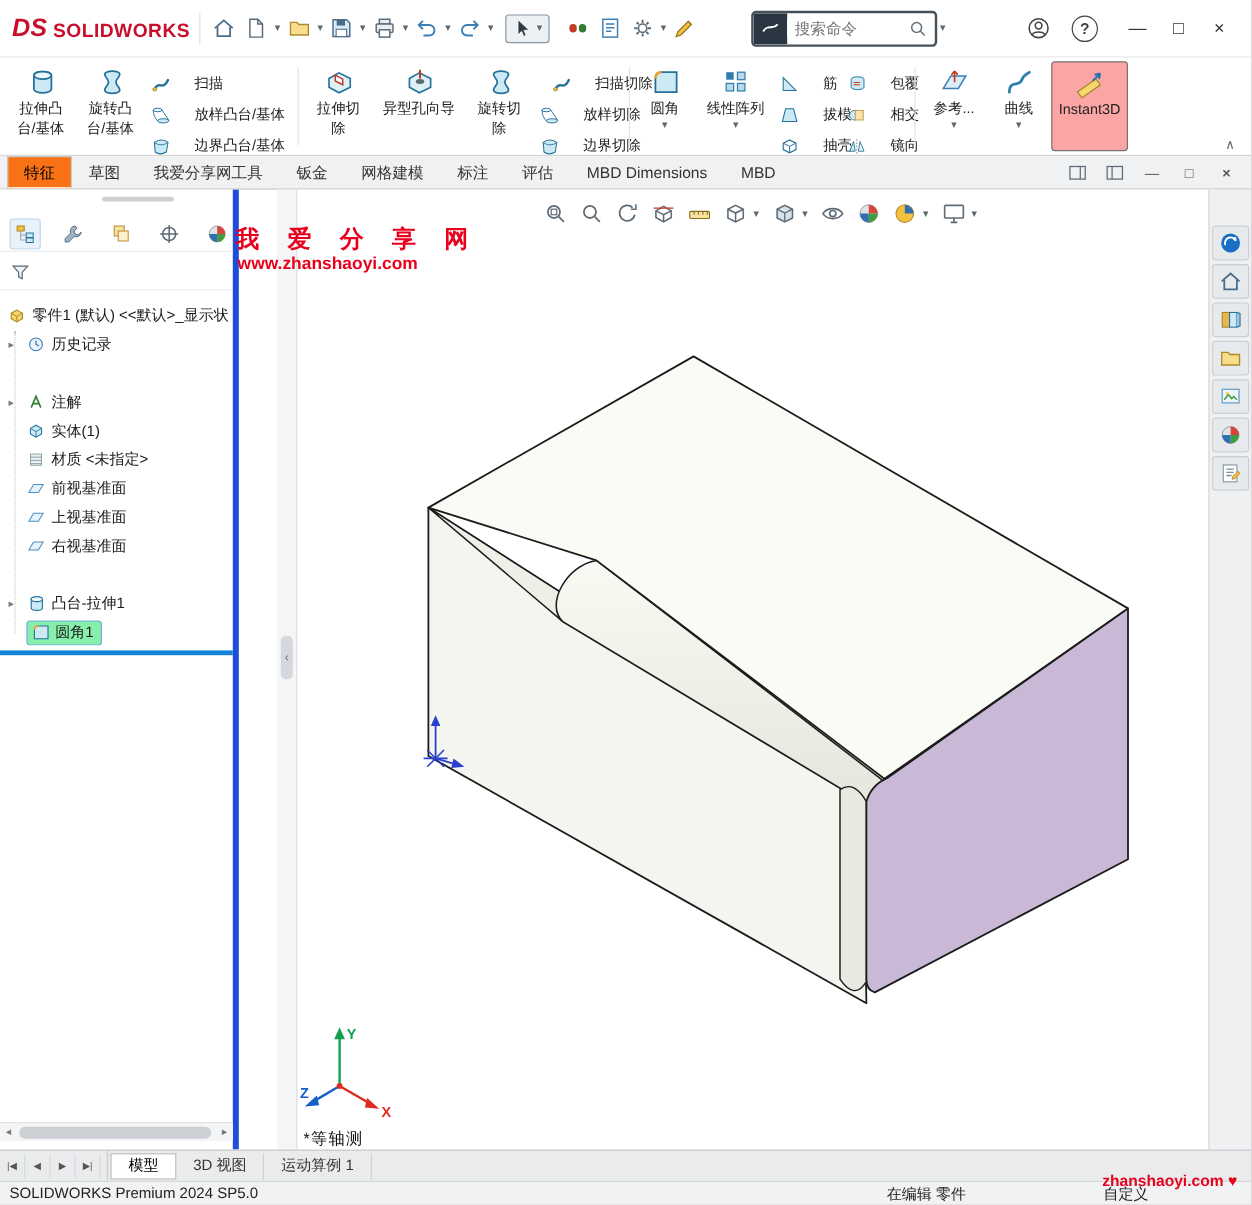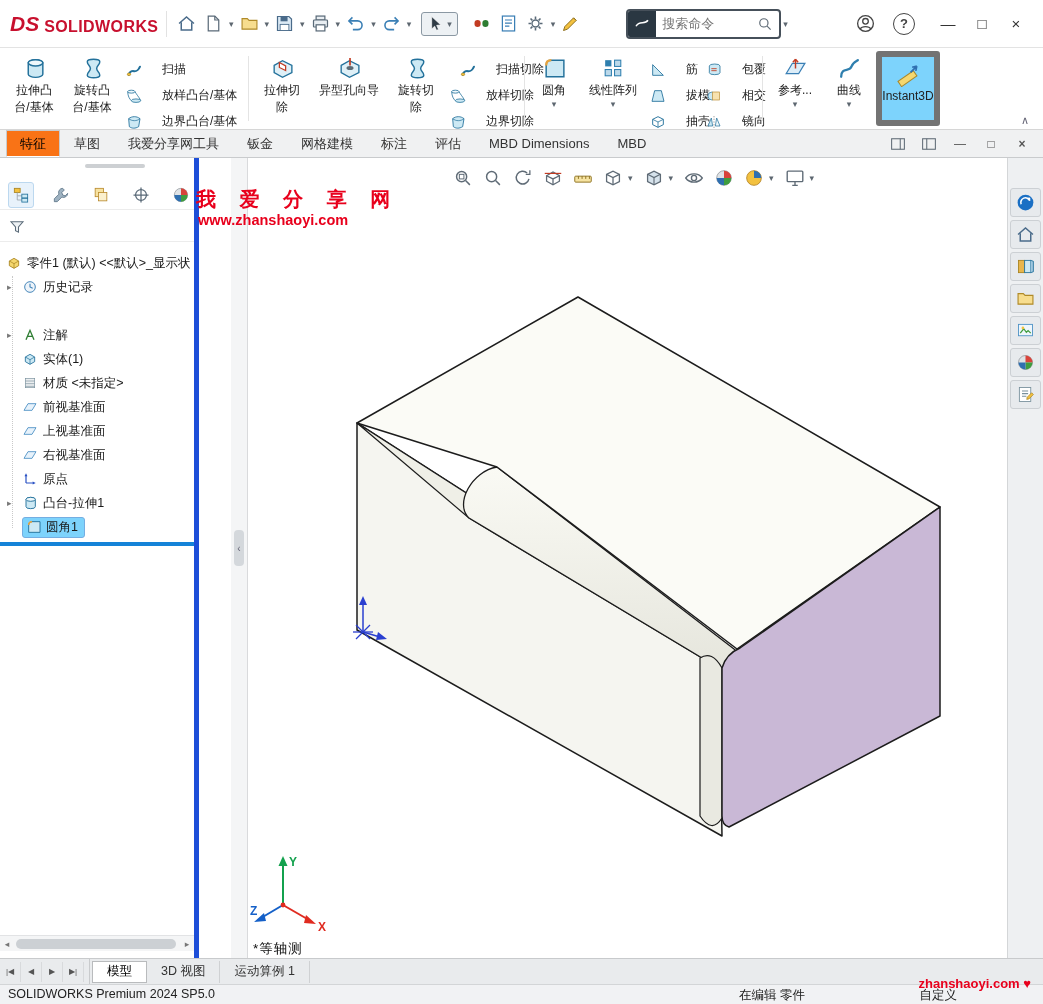--- a/index.html
+++ b/index.html
@@ -18,21 +18,21 @@
 .selbox{display:flex;align-items:center;border:1px solid #8b98a3;background:#edf1f4;border-radius:3px;padding:1px 3px;margin-left:8px;flex:none}
 .search{display:flex;align-items:center;height:30px;border:2px solid #46505a;border-radius:4px;margin-left:42px;overflow:hidden;flex:none;background:#fff}
 .search .slogo{width:28px;height:100%;background:#2a3742;display:flex;align-items:center;justify-content:center}
 .search input{border:0;outline:0;width:100px;font-size:13px;padding:0 6px;color:#444;font-family:inherit}
 .search .mag{width:18px;height:18px;margin-right:5px}
 .helpbtn{width:22px;height:22px;border:1.5px solid #444;border-radius:50%;display:flex;align-items:center;justify-content:center;font-size:13px;font-weight:bold;color:#444;flex:none}
 .winbtn{width:34px;height:30px;display:flex;align-items:center;justify-content:center;font-size:15px;color:#333;flex:none}
 
 .ribbon{left:0;top:48px;width:1043px;height:82px;background:#fff;border-bottom:1px solid #d6d6d6}
 .rbtn{position:absolute;top:3px;height:75px;display:flex;flex-direction:column;align-items:center;padding-top:5px;gap:2px;border-radius:3px;text-align:center}
-.rbtn.inst{background:#7dd3fc;border:6px solid #737373}
+.rbtn.inst{background:#fca5a5;border:1px solid #737373}
 .rl{font-size:12px;line-height:15px;color:#222;white-space:nowrap}
 .rcaret{font-size:9px;color:#5d6770;line-height:9px}
 .sbtn{position:absolute;height:24px;display:flex;align-items:flex-end;gap:20px;font-size:12px;color:#222;white-space:nowrap}
 .ic24{width:25px;height:25px;flex:none}
 .ic16{width:16px;height:16px;flex:none}
 .gsep{position:absolute;top:8px;bottom:8px;width:1px;background:#e4e4e4}
 .rcollapse{position:absolute;right:14px;bottom:2px;font-size:11px;color:#667}
 
 .tabrow{left:0;top:130px;width:1043px;height:28px;background:#f0f1f2;border-bottom:1px solid #c9cbcd;display:flex;align-items:flex-end;padding:0 6px}
 .tab{height:27px;display:flex;align-items:center;padding:0 13px;font-size:13px;color:#333;border:1px solid transparent;white-space:nowrap}
@@ -48,21 +48,21 @@
 .phbtn{width:26px;height:26px;display:flex;align-items:center;justify-content:center;border-radius:3px}
 .phbtn.active{background:#e8f2fb;border:1px solid #bcd8ef}
 .phbtn svg{width:20px;height:20px}
 .pfilter{position:absolute;left:0;top:54px;width:100%;height:30px;display:flex;align-items:center;padding-left:8px;border-bottom:1px solid #ececec}
 .pfilter svg{width:18px;height:18px}
 .trow{position:absolute;left:0;width:100%;height:22px;display:flex;align-items:center;font-size:12.5px;color:#1a1a1a;padding-left:22px;white-space:nowrap;overflow:hidden}
 .trow.root{padding-left:6px}
 .tic{width:16px;height:16px;margin-right:5px;flex:none}
 .arr{position:absolute;left:7px;font-size:9px;color:#787878}
 .guide{position:absolute;left:12px;top:118px;height:252px;border-left:1px dotted #c9c9c9}
-.selwrap{display:flex;align-items:center;background:#7dd3fc;border:1px solid #74aee2;border-radius:3px;padding:1px 6px 1px 3px}
+.selwrap{display:flex;align-items:center;background:#86efac;border:1px solid #74aee2;border-radius:3px;padding:1px 6px 1px 3px}
 .selwrap .tic{margin-right:4px}
 .rollback{position:absolute;left:0;top:384px;width:100%;height:4px;background:#1583d8}
 .pscroll{position:absolute;left:0;top:777px;width:100%;height:16px;background:#f4f5f6;border-top:1px solid #e2e3e5;display:flex;align-items:center;font-size:9px;color:#777}
 .pscroll .sarr{width:14px;text-align:center}
 .ptrack{flex:1;height:12px;position:relative}
 .pthumb{position:absolute;left:2px;top:1px;width:160px;height:10px;background:#ccd0d4;border-radius:5px}
 
 .splitter{left:231px;top:158px;width:17px;height:800px;background:#f4f5f6;border-right:1px solid #d9dadc}
 .sphandle{position:absolute;left:3px;top:372px;width:10px;height:36px;background:#d4d8dc;border-radius:4px;display:flex;align-items:center;justify-content:center;font-size:10px;color:#667}
 
@@ -735,26 +735,20 @@
       <svg class="tic" viewBox="0 0 24 24">
           <use href="#i-plane"></use>
         </svg>
       <span>上视基准面</span>
     </div>
     <div class="trow" style="top:286px">
       <svg class="tic" viewBox="0 0 24 24">
           <use href="#i-plane"></use>
         </svg>
       <span>右视基准面</span>
-    </div>
-    <div class="trow" style="top:310px">
-      <svg class="tic" viewBox="0 0 24 24">
-          <use href="#i-origin"></use>
-        </svg>
-      <span>原点</span>
     </div>
     <div class="trow" style="top:334px">
       <span class="arr">▸</span>
       <svg class="tic" viewBox="0 0 24 24">
           <use href="#i-cyl"></use>
         </svg>
       <span>凸台-拉伸1</span>
     </div>
     <div class="trow" style="top:358px">
       <span class="selwrap">

